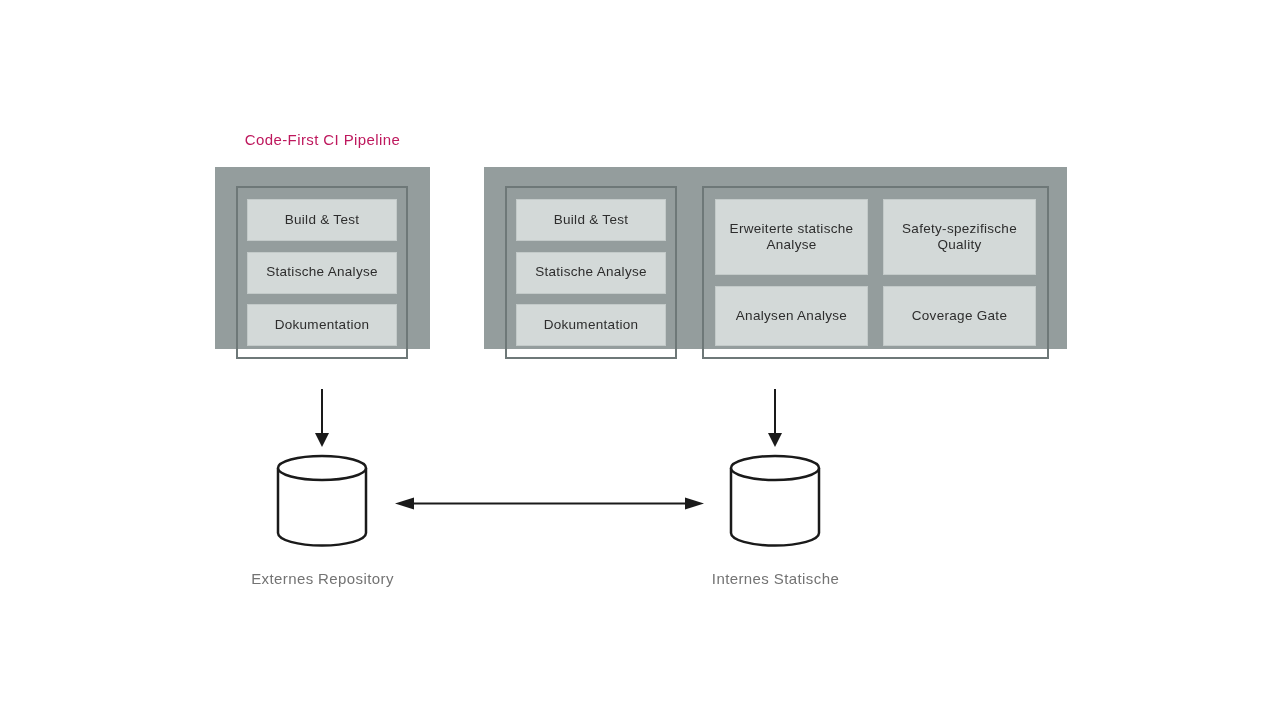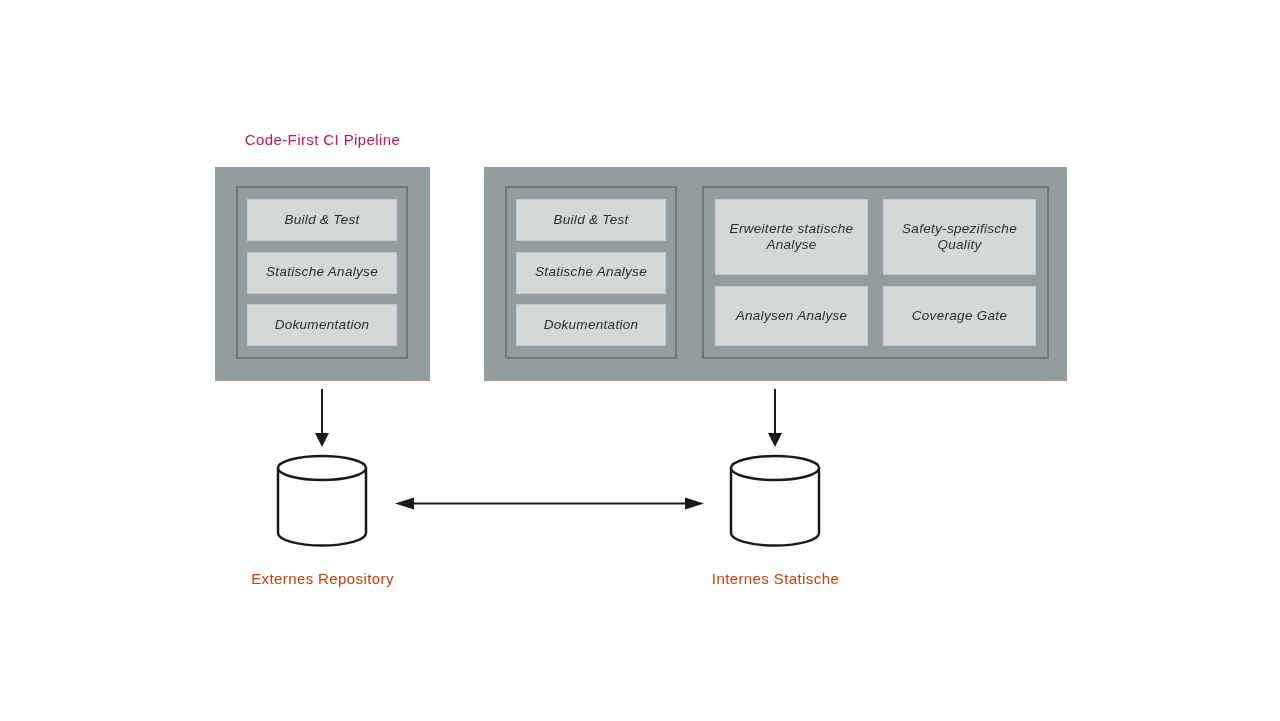--- a/index.html
+++ b/index.html
@@ -22,23 +22,22 @@
     width: 255px;
     text-align: center;
     font-size: 15px;
     letter-spacing: 0.4px;
     color: #be185d;
     white-space: nowrap;
   }
   .pipeline-box {
     position: absolute;
     top: 167px;
-    height: 214px;
+    height: 182px;
     background: #949d9d;
-    font-style: italic;
   }
   .stage-group {
     position: absolute;
     top: 19px;
     height: 173px;
     box-sizing: border-box;
     border: 2px solid #6e7878;
     display: flex;
     flex-direction: column;
     justify-content: space-between;
@@ -71,21 +70,21 @@
     position: absolute;
     display: block;
   }
   .repo-label {
     position: absolute;
     top: 570px;
     width: 215px;
     text-align: center;
     font-size: 15px;
     letter-spacing: 0.4px;
-    color: #c2410c;
+    color: #737373;
     white-space: nowrap;
   }
 </style>
 </head>
 <body>
 
 <div class="canvas">
 
   <div class="pipeline-title" style="left:195px;">Code-First CI Pipeline</div>
 

